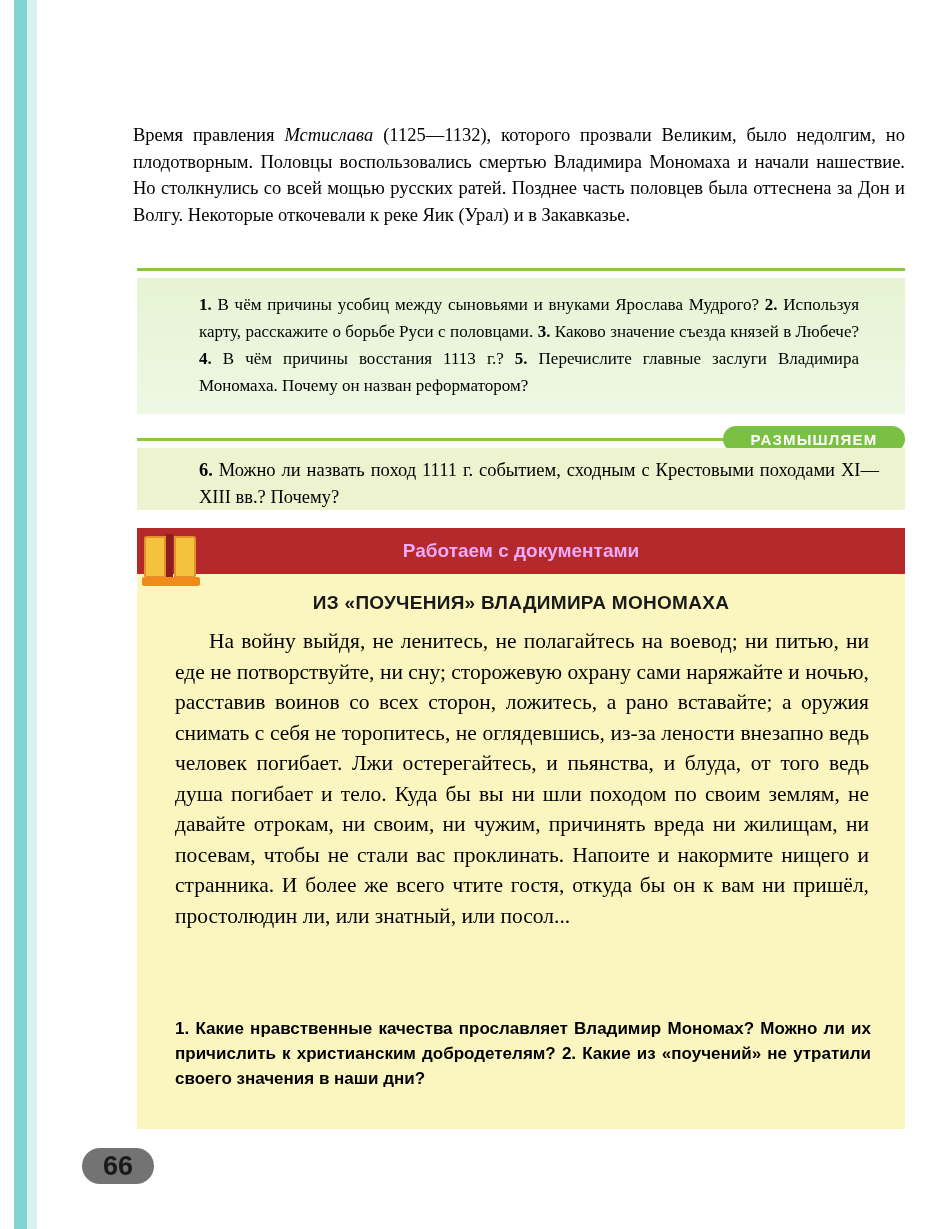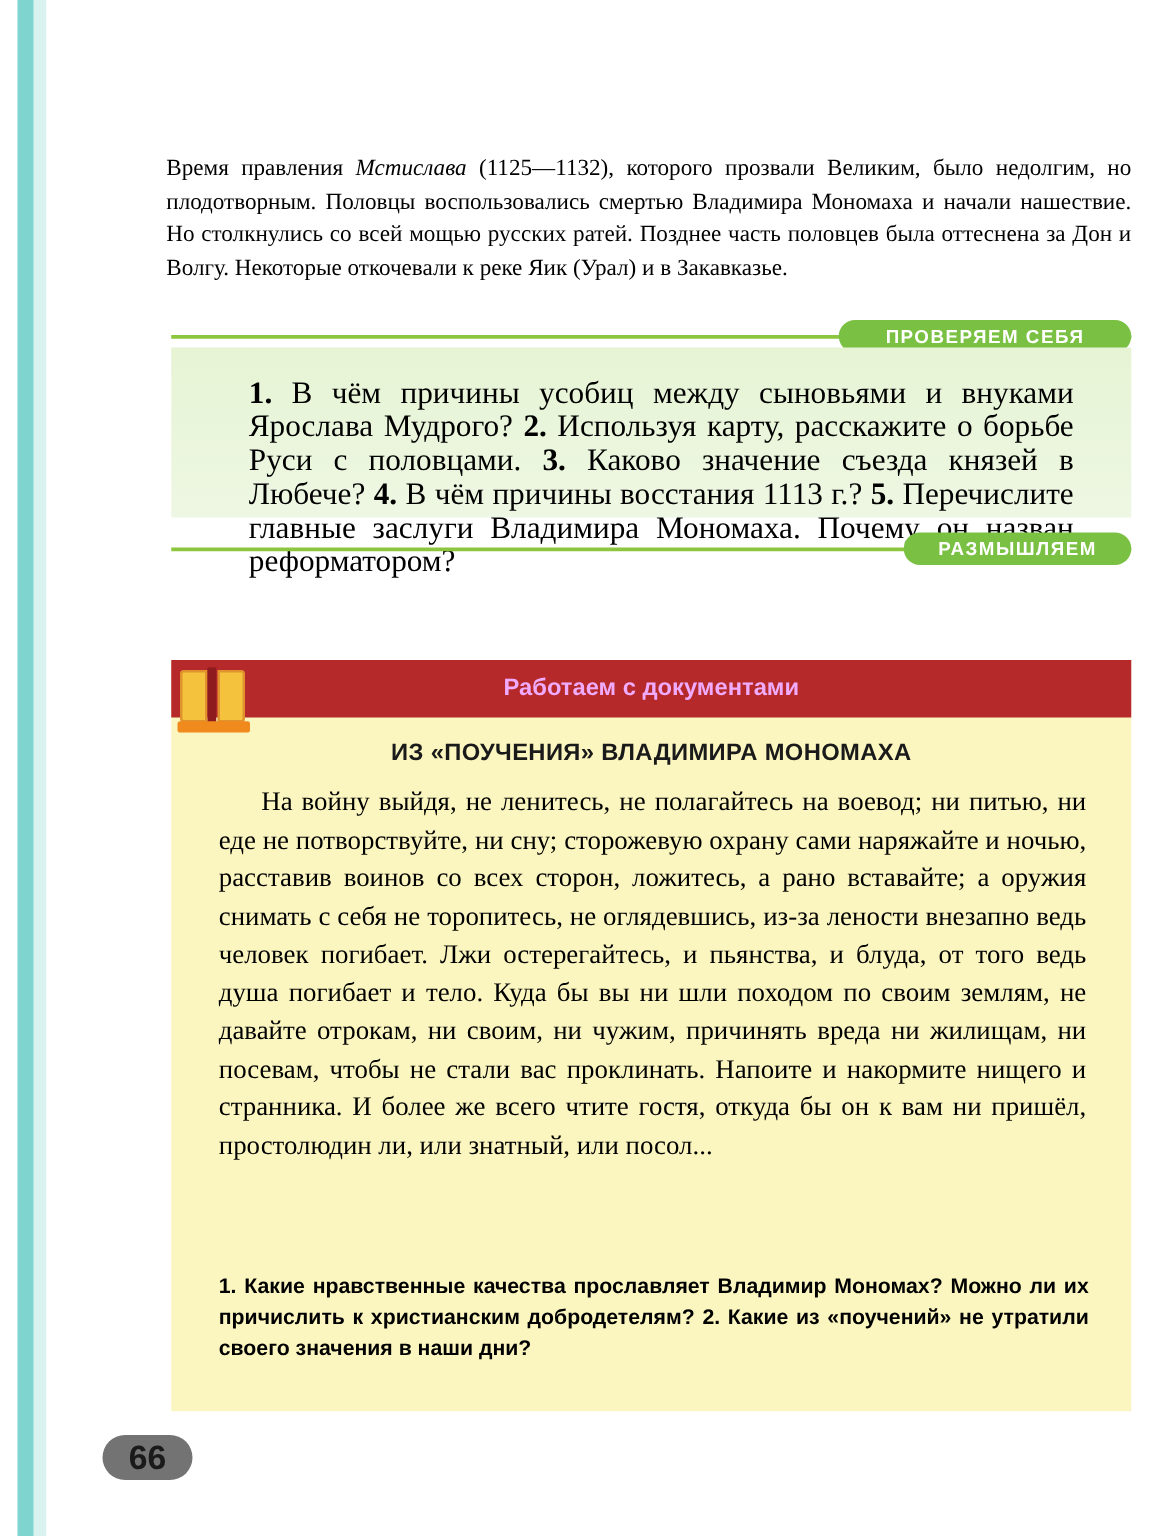--- a/index.html
+++ b/index.html
@@ -102,24 +102,23 @@
     top: 278px;
     width: 768px;
     height: 136px;
     background: linear-gradient(to bottom, #e6f4d4, #eef7e3);
   }
   .block-green .txt {
     position: absolute;
     left: 62px;
     top: 13px;
     width: 660px;
-    font-size: 25px;
+    font-size: 17px;
     line-height: 27px;
     text-align: justify;
-    margin-top: 10px;
   }
 
   
   .block-yellow {
     position: absolute;
     left: 100px;
     top: 448px;
     width: 768px;
     height: 62px;
     background: #eef3cf;
@@ -260,33 +259,33 @@
 <div class="edge-bar-outer"></div>
 <div class="edge-bar-teal"></div>
 <div class="edge-bar-inner"></div>
 
 <div class="page">
 
 
   <div class="body-para"><span>Время правления </span><i>Мстислава</i><span> (1125—1132), которого прозвали Великим, было недолгим, но плодотворным. Половцы воспользовались смертью Владимира Мономаха и начали нашествие. Но столкнулись со всей мощью русских ратей. Позднее часть половцев была оттеснена за Дон и Волгу. Некоторые откочевали к реке Яик (Урал) и в Закавказье.</span></div>
 
   <div class="rule-green" style="top:268px;"></div>
-  <div class="tab-label" style="left:634px; top:256px; width:234px; box-sizing:border-box;">
-      <span>ПРОВЕРЯЕМ СЕБЯ</span>
-    </div>
 
   <div class="block-green">
     <div class="txt"><b>1.</b><span> В чём причины усобиц между сыновьями и внуками Ярослава Мудрого? </span><b>2.</b><span> Используя карту, расскажите о борьбе Руси с половцами. </span><b>3.</b><span> Каково значение съезда князей в Любече? </span><b>4.</b><span> В чём причины восстания 1113 г.? </span><b>5.</b><span> Перечислите главные заслуги Владимира Мономаха. Почему он назван реформатором?</span></div>
   </div>
 
   <div class="rule-green" style="top:438px;"></div>
   <div class="tab-label" style="left:686px; top:426px; width:182px; box-sizing:border-box;">
       <span>РАЗМЫШЛЯЕМ</span>
     </div>
 
+  <div class="block-yellow">
+    <div class="txt"><b>6.</b><span> Можно ли назвать поход 1111 г. событием, сходным с Крестовыми походами XI—XIII вв.? Почему?</span></div>
+  </div>
 
   <div class="doc-panel">
     <div class="doc-header">
       <div class="title">Работаем с документами</div>
     </div>
     <div class="book-icon">
       <div class="pg l"></div>
       <div class="pg r"></div>
       <div class="spine"></div>
       <div class="base"></div>

